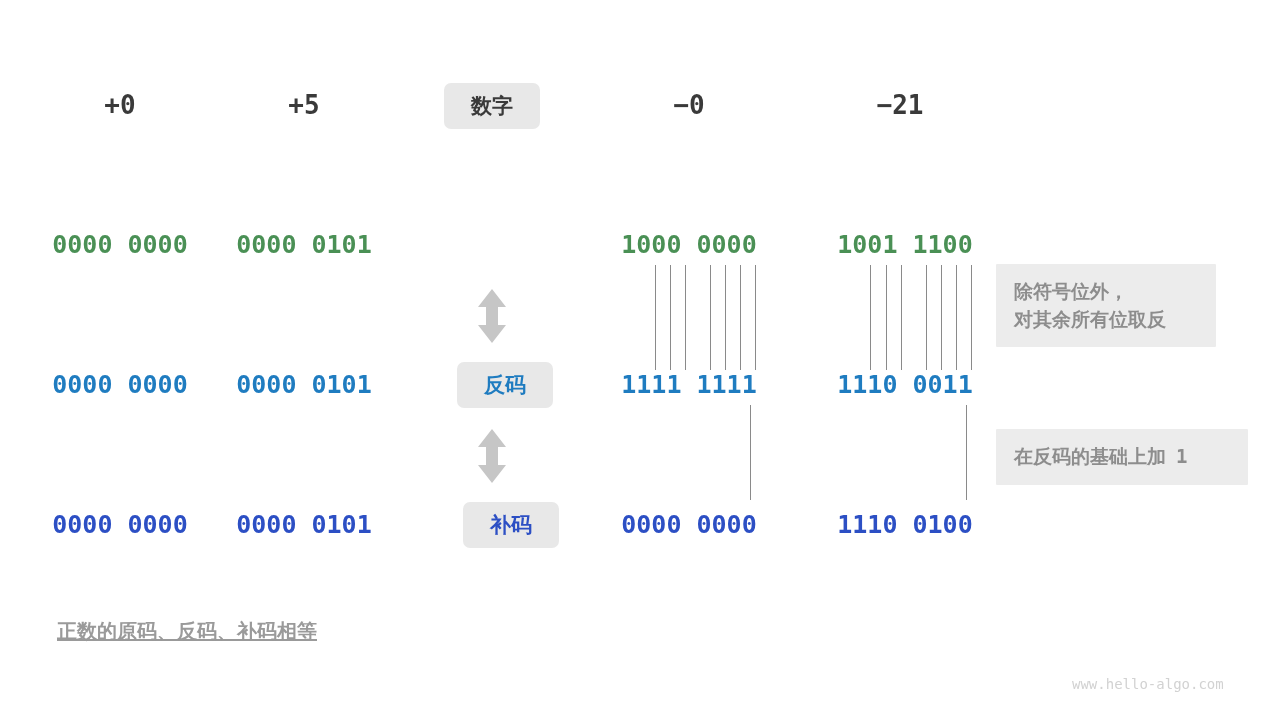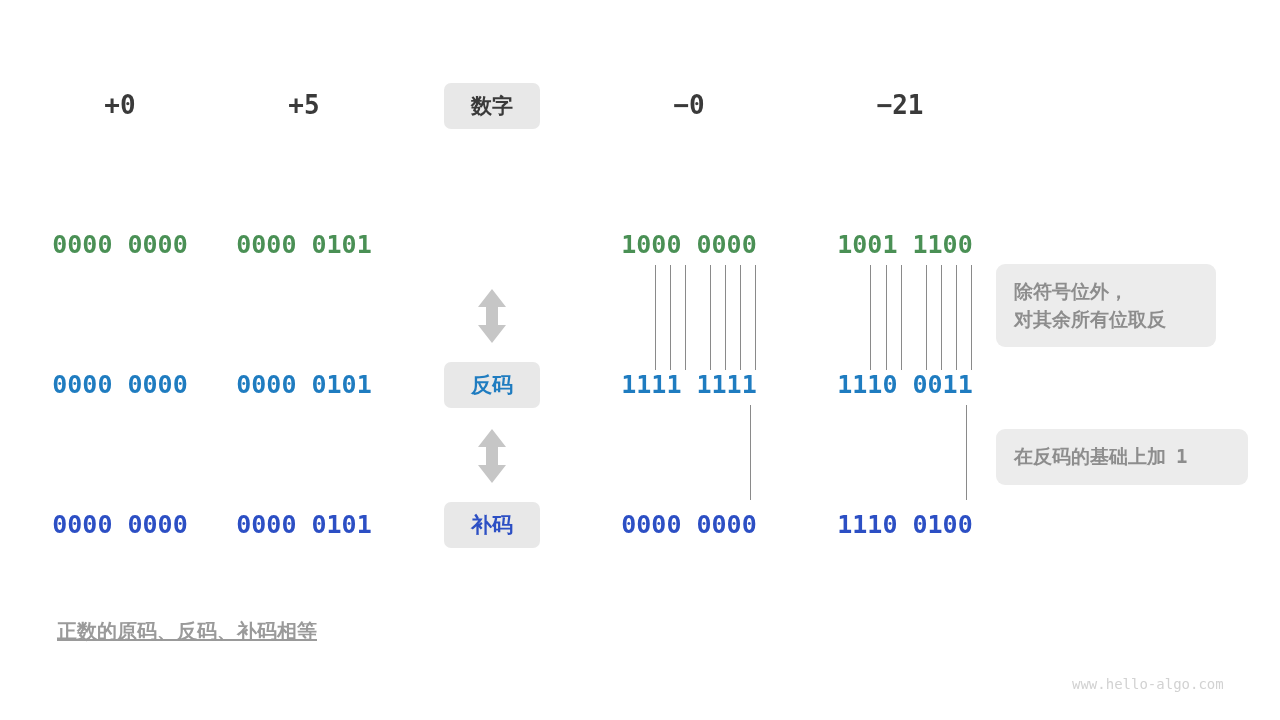--- a/index.html
+++ b/index.html
@@ -46,22 +46,22 @@
     line-height: 1;
     padding: 12px 14px 13px 14px;
     text-align: center;
     white-space: nowrap;
     transform: translateX(-50%);
     box-sizing: border-box;
     min-width: 96px;
   }
   .chip-number { color: #3a3a3a; }
   .chip-yuan   { color: #4a9055; }
-  .chip-fan    { color: #1f7cc0; }
-  .chip-bu     { color: #2c4fc4; }
+  .chip-fan    { color: #1f7cc0; margin-left: 13px; }
+  .chip-bu     { color: #2c4fc4; margin-left: 19px; }
 
   
   .bits {
     font-family: "DejaVu Sans Mono", "Liberation Mono", monospace;
     font-size: 25px;
     font-weight: bold;
     white-space: pre;
     line-height: 1;
     transform: translateX(-50%);
     text-align: center;
@@ -77,21 +77,21 @@
   }
 
   
   .dblarrow {
     transform: translateX(-50%);
   }
 
   
   .note {
     background: #ececec;
-    border-radius: 9px;
+    border-radius: 1px;
     color: #8d8d8d;
     font-size: 19px;
     font-weight: bold;
     line-height: 1.45;
     padding: 14px 18px;
     box-sizing: border-box;
     white-space: pre-line;
   }
   .note .mono {
     font-family: "DejaVu Sans Mono", "Liberation Mono", monospace;

